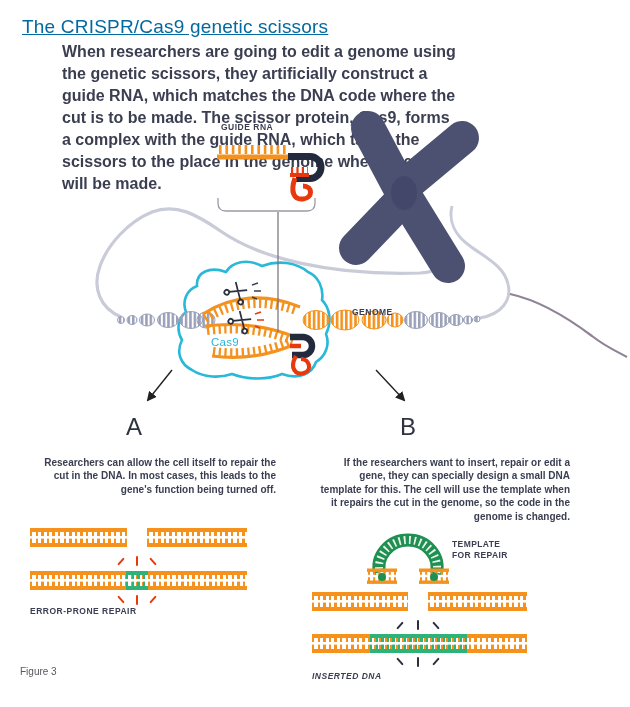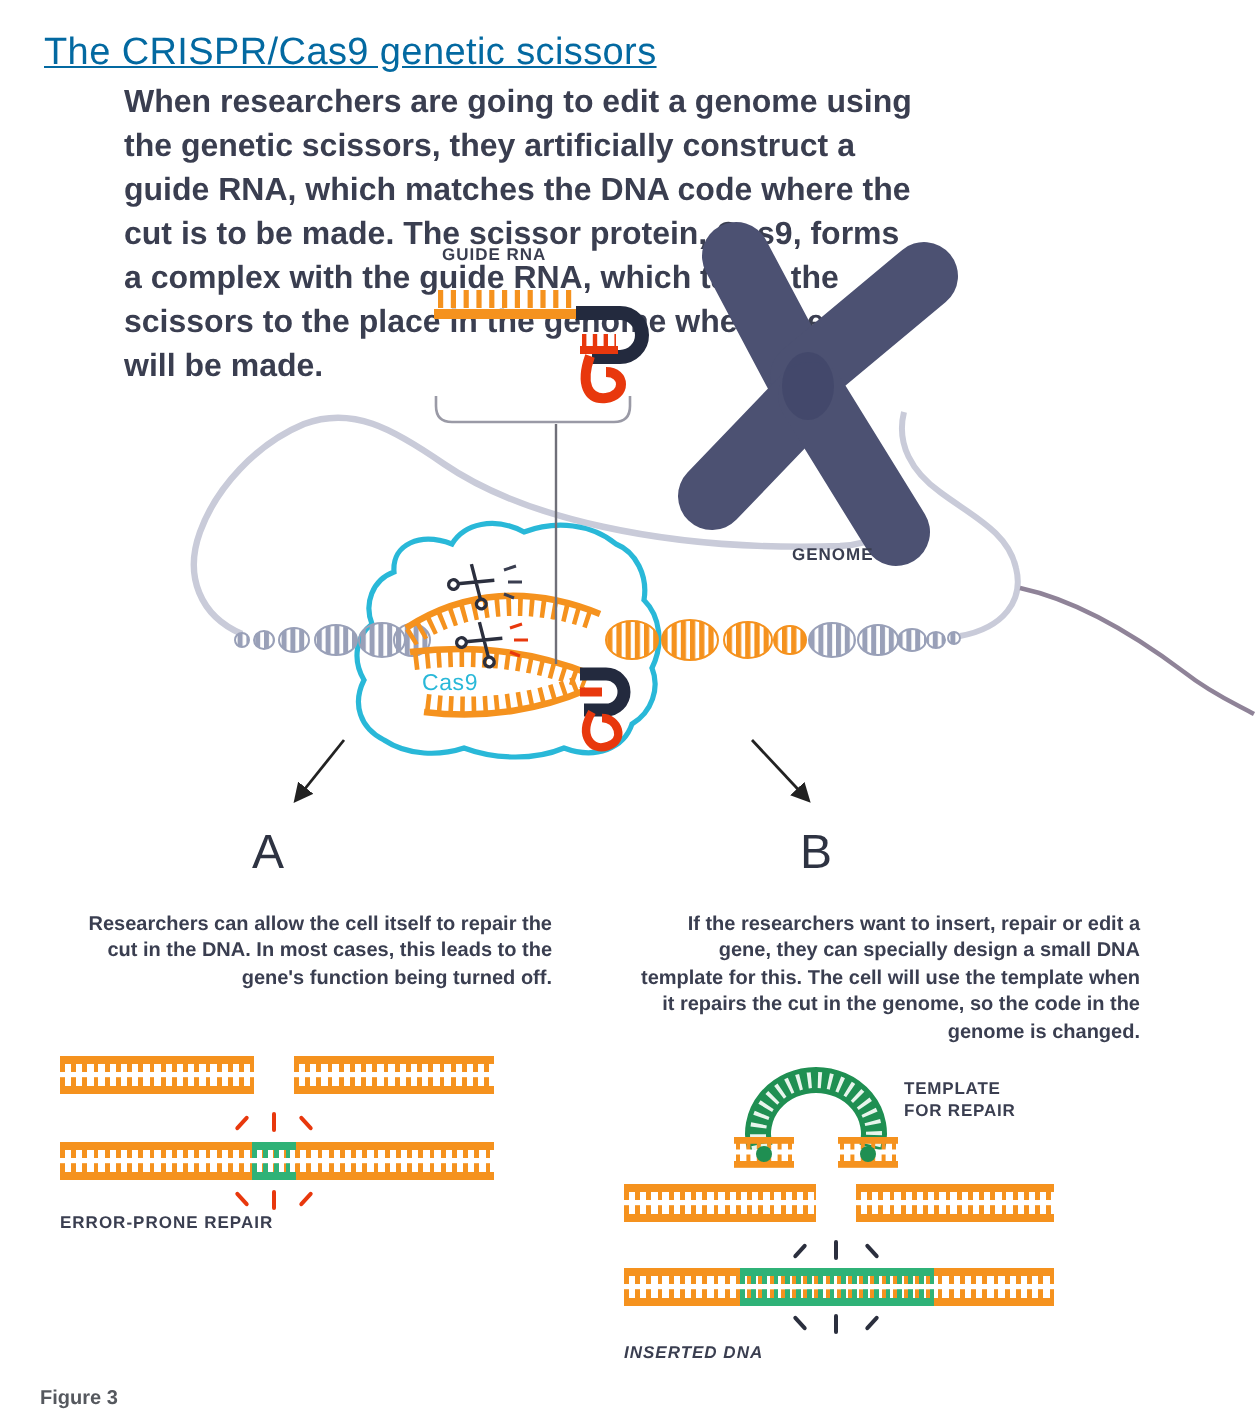--- a/index.html
+++ b/index.html
@@ -6,21 +6,21 @@
   body{
     width:630px;height:707px;position:relative;background:#ffffff;
     font-family:"Liberation Sans", sans-serif;overflow:hidden;
   }
   .abs{position:absolute;}
   #title{left:22px;top:16px;font-size:19px;font-weight:500;color:#0369a1;letter-spacing:.2px;text-decoration:underline;}
   #intro{left:22px;top:41px;width:396px;font-size:16px;font-weight:700;color:#3A3E50;line-height:1.38;margin-left:40px;}
   svg.layer{position:absolute;left:0;top:0;pointer-events:none;}
   .diagram-label{font-size:8.5px;font-weight:700;color:#3A3E50;letter-spacing:.5px;text-align:center;}
   #lbl-guide-rna{left:221px;top:122px;}
-  #lbl-genome{left:352px;top:272px;margin-left:44px;}
+  #lbl-genome{left:352px;top:307px;}
   #lbl-cas9{left:211px;top:336px;font-size:11.5px;font-weight:500;color:#29B8D8;letter-spacing:.3px;}
   .ab-heading{font-size:24px;font-weight:500;color:#2E3342;text-align:center;}
   #heading-a{left:28px;top:413px;width:212px;}
   #heading-b{left:322px;top:413px;width:172px;}
   .ab-text{font-size:10px;font-weight:700;color:#3A3E50;line-height:1.34;text-align:right;}
   #text-a{left:28px;top:456px;width:248px;}
   #text-b{left:316px;top:456px;width:254px;}
   
   .ladder{
     --c:#F5921E;
@@ -54,21 +54,21 @@
   .burst.dark span{background:#2B2F3E;}
   .burst.flip{transform:scaleY(-1);}
   #burst-a-top{left:120px;top:551px;width:34px;height:15px;}
   #burst-a-bottom{left:120px;top:595px;width:34px;height:15px;}
   #burst-b-top{left:399px;top:615px;width:38px;height:15px;}
   #burst-b-bottom{left:399px;top:657px;width:38px;height:15px;}
   .caption{font-size:8.5px;font-weight:700;color:#3A3E50;letter-spacing:.5px;text-align:left;}
   #caption-a{left:30px;top:606px;width:217px;}
   #caption-b{left:312px;top:671px;width:215px;font-style:italic;}
   #template-label{left:452px;top:539px;width:60px;font-size:8.5px;font-weight:700;color:#3A3E50;letter-spacing:.4px;line-height:1.35;}
-  #figure-label{left:20px;top:666px;font-size:10px;font-weight:700;color:#55585E;margin-top:28px;}
+  #figure-label{left:20px;top:666px;font-size:10px;font-weight:400;color:#55585E;}
 </style>
 </head>
 <body>
 
 <div class="abs" id="title">The CRISPR/Cas9 genetic scissors</div>
 <div class="abs" id="intro">When researchers are going to edit a genome using the genetic scissors, they artificially construct a guide RNA, which matches the DNA code where the cut is to be made. The scissor protein, Cas9, forms a complex with the guide RNA, which takes the scissors to the place in the genome where the cut will be made.</div>
 
 <svg class="layer" width="630" height="707" viewBox="0 0 630 707">
   <defs>
     <pattern id="pgray" width="4.4" height="40" patternUnits="userSpaceOnUse">

